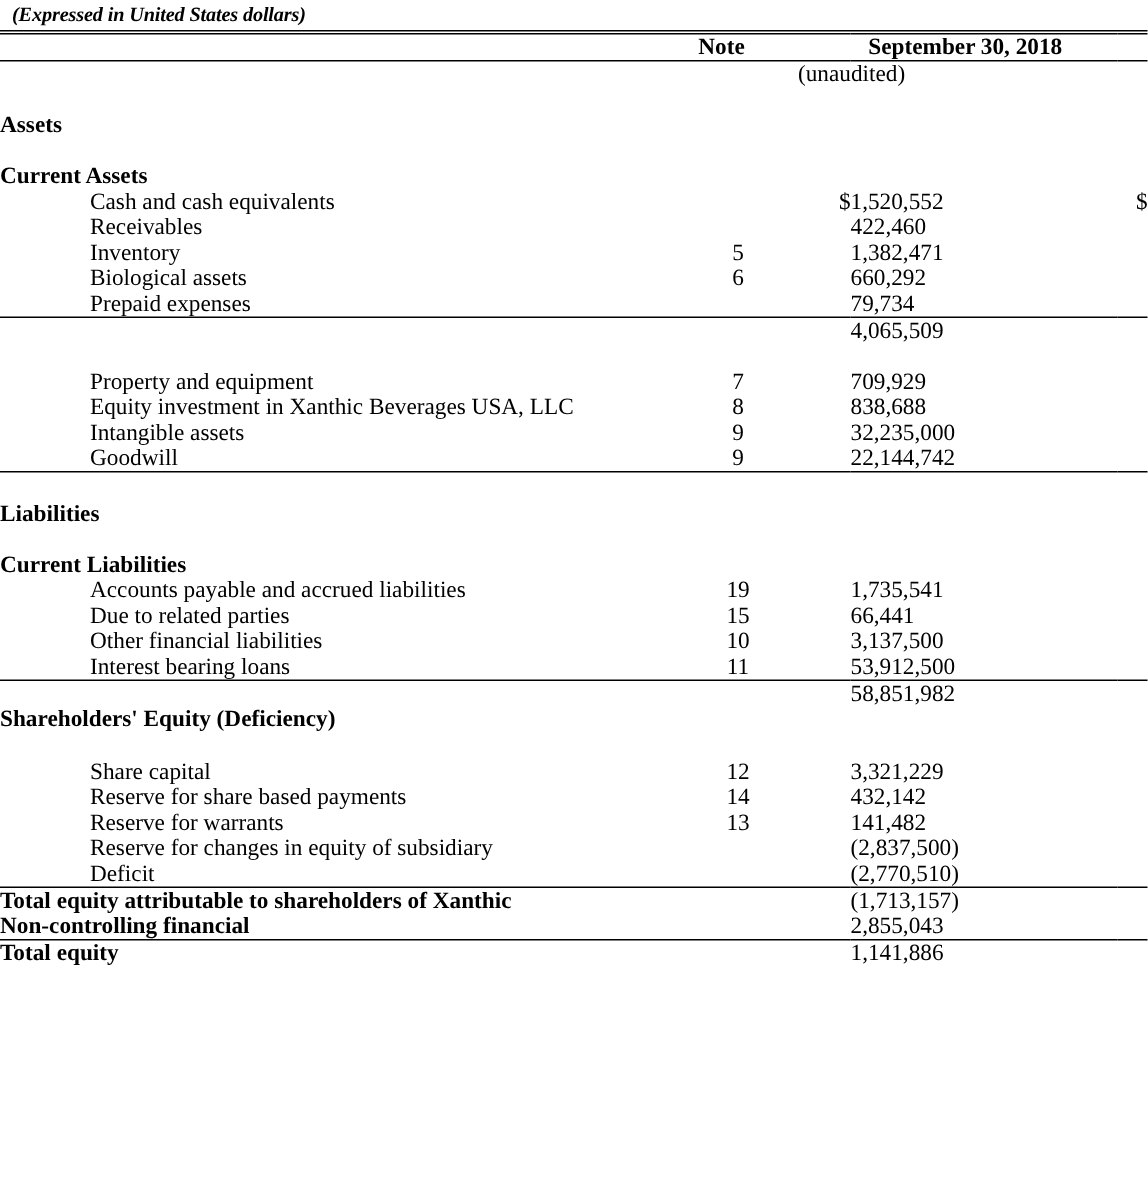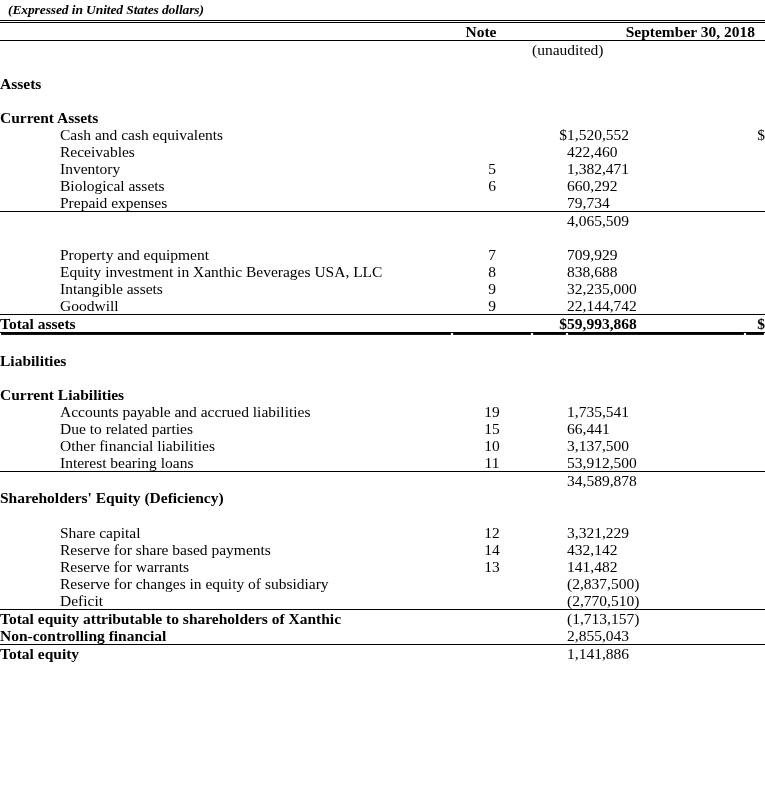--- a/index.html
+++ b/index.html
@@ -60,21 +60,21 @@
   .note        { text-align: center; padding-right: 22px; }
   .cur         { text-align: right; }
   .amt         { text-align: left; padding-right: 22px; }
   .cur2        { text-align: right; padding-right: 2px; }
 
   .bold        { font-weight: bold; }
   .spacer td   { height: 9px; line-height: 9px; }
 
   .hdr td      { font-weight: bold; height: 20px; line-height: 20px; }
   .hdr .note   { text-align: center; padding-right: 22px; }
-  .hdr .date   { text-align: right; padding-right: 10px; }
+  .hdr .date   { text-align: center; padding-right: 10px; }
 
   
   .rule-top td      { border-top: 1.6px solid #000; }
   .rule-bottom td   { border-bottom: 1.6px solid #000; }
   .dbl td           { border-bottom: 1.1px solid #000; box-shadow: 0 3px 0 -1.1px #000; }
 
   .rule-line {
     position: absolute;
     left: 0;
     width: 765px;
@@ -206,27 +206,20 @@
         <td class="cur2"></td>
       </tr>
       <tr class="rule-bottom">
         <td class="label ind">Goodwill</td>
         <td class="note">9</td>
         <td class="cur"></td>
         <td class="amt">22,144,742</td>
         <td class="cur2"></td>
       </tr>
 
-      <tr class="dbl">
-        <td class="label bold">Total assets</td>
-        <td class="note bold"></td>
-        <td class="cur bold">$</td>
-        <td class="amt bold">59,993,868</td>
-        <td class="cur2 bold">$</td>
-      </tr>
 
       <tr class="spacer">
           <td colspan="5" style="height:19px"></td>
         </tr>
 
       <tr>
         <td class="label bold">Liabilities</td>
         <td></td>
           <td></td>
         <td></td>
@@ -271,21 +264,21 @@
         <td class="note">11</td>
         <td class="cur"></td>
         <td class="amt">53,912,500</td>
         <td class="cur2"></td>
       </tr>
 
       <tr>
         <td class="label"></td>
         <td class="note"></td>
         <td class="cur"></td>
-        <td class="amt">34,589,878</td>
+        <td class="amt">58,851,982</td>
         <td class="cur2"></td>
       </tr>
 
       <tr>
         <td class="label bold">Shareholders' Equity (Deficiency)</td>
         <td></td>
           <td></td>
         <td></td>
           <td></td>
       </tr>

